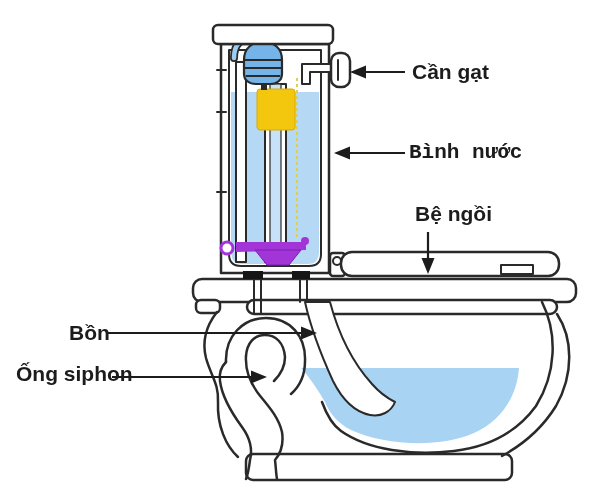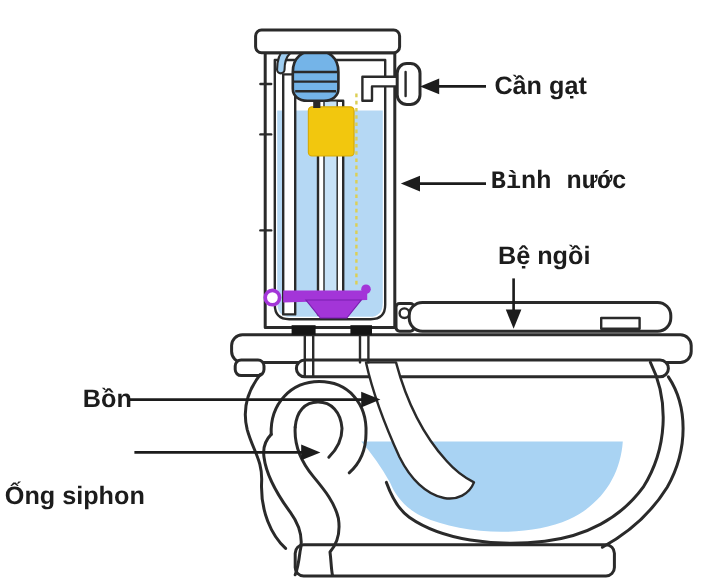--- a/index.html
+++ b/index.html
@@ -156,14 +156,14 @@
         <line class="arrow" x1="112" y1="377" x2="253" y2="377"></line>
         <polygon class="ahead" points="267,377 251,370.5 251,383.5"></polygon>
       </g>
     </g>
   </svg>
 
   <div class="lbl" style="left:412px;top:60px;">Cần gạt</div>
   <div class="lbl" style="left:409px;top:141px;font-family:Liberation Mono, monospace;">Bình nước</div>
   <div class="lbl" style="left:395px;top:202px;margin-left:20px;">Bệ ngồi</div>
   <div class="lbl" style="left:69px;top:321px;">Bồn</div>
-  <div class="lbl" style="left:4px;top:362px;margin-top:40px;">Ống siphon</div>
+  <div class="lbl" style="left:16px;top:362px;">Ống siphon</div>
 </div>
 
 </body></html>

